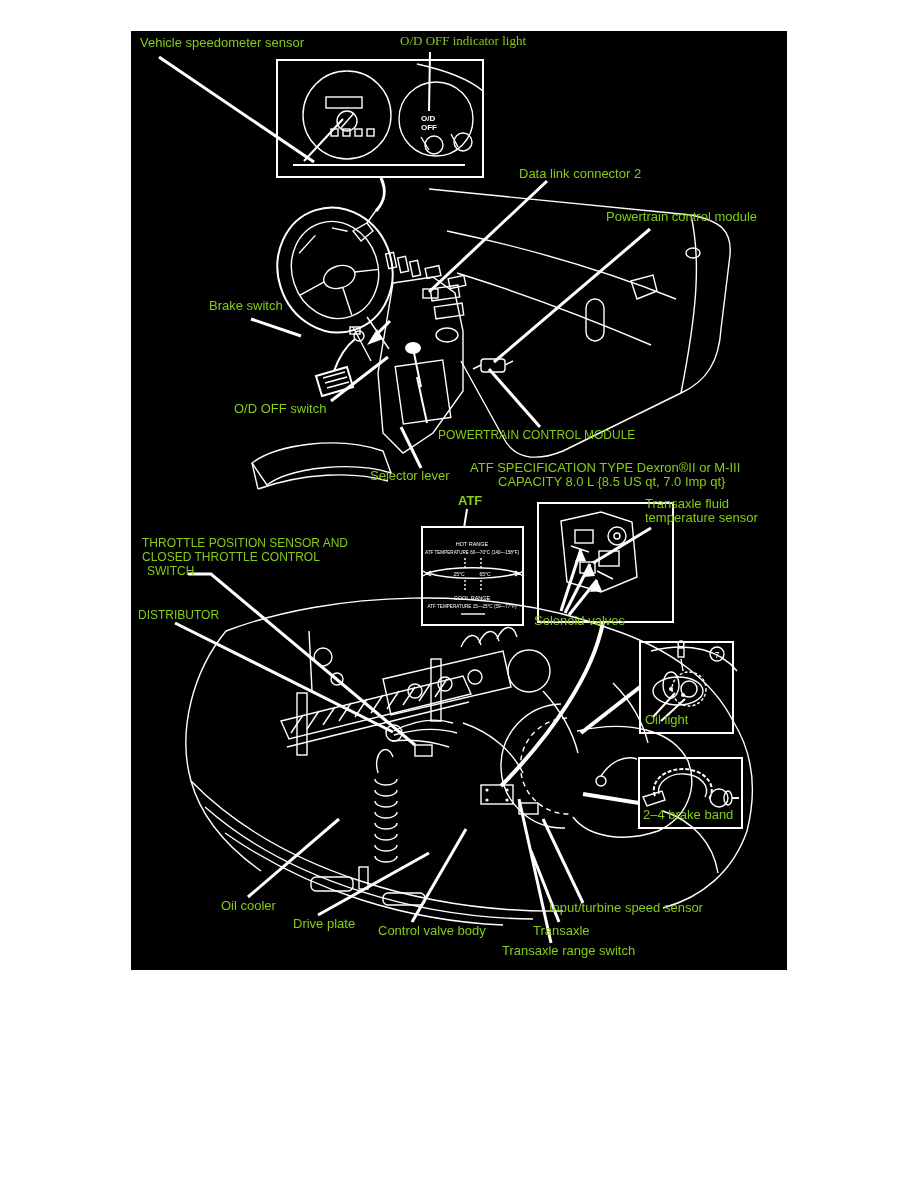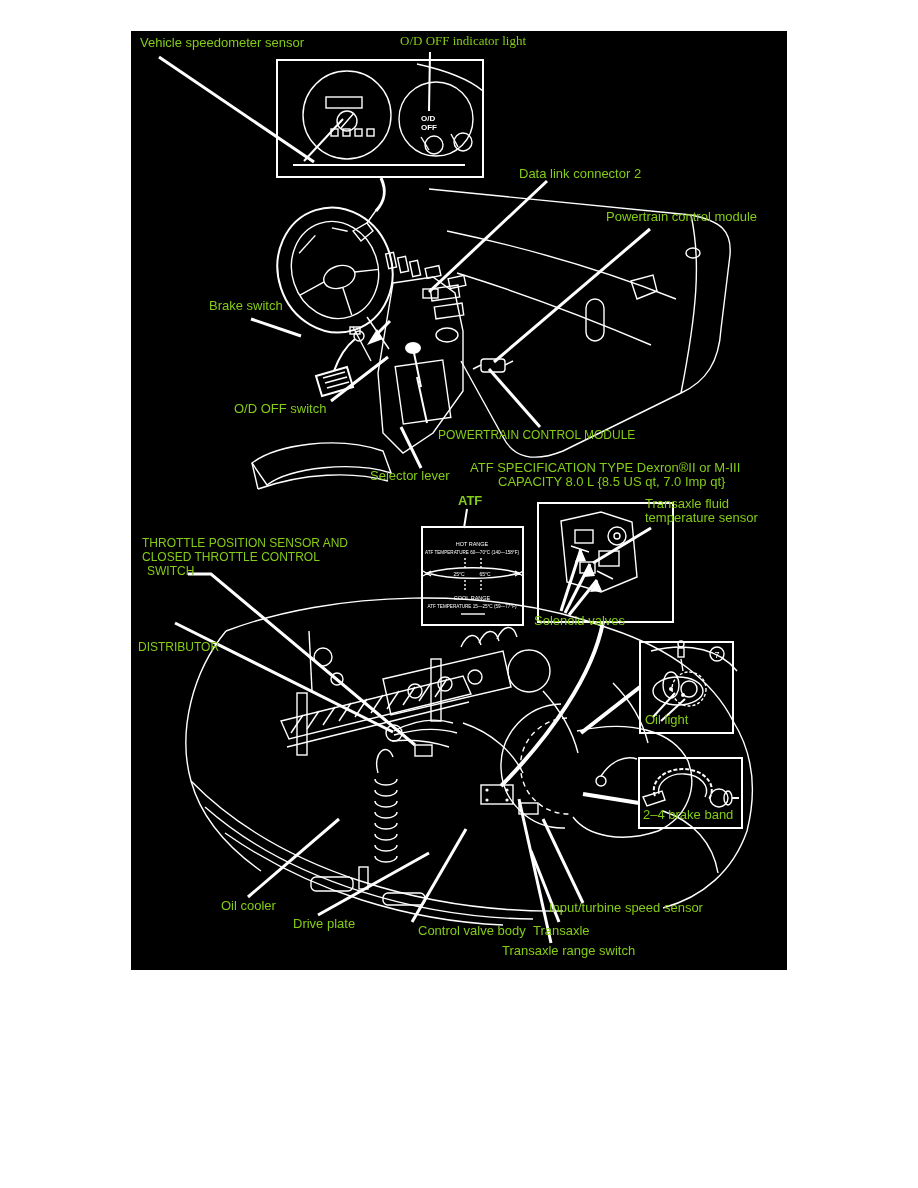--- a/index.html
+++ b/index.html
@@ -288,30 +288,30 @@
     <div class="lbl caps" style="left:307px;top:398px;">POWERTRAIN CONTROL MODULE</div>
     <div class="lbl" style="left:239px;top:438px;text-align:center;">Selector lever</div>
 
     <div class="lbl small" style="left:339px;top:430px;">ATF SPECIFICATION TYPE Dexron®II or M-III</div>
     <div class="lbl small" style="left:339px;top:444px;margin-left:28px;">CAPACITY 8.0 L {8.5 US qt, 7.0 Imp qt}</div>
     <div class="lbl" style="left:327px;top:463px;font-weight:bold;">ATF</div>
 
     <div class="lbl caps" style="left:11px;top:506px;">THROTTLE POSITION SENSOR AND</div>
     <div class="lbl caps" style="left:11px;top:520px;">CLOSED THROTTLE CONTROL</div>
     <div class="lbl caps" style="left:4px;top:534px;margin-left:12px;">SWITCH</div>
-    <div class="lbl caps" style="left:7px;top:610px;">DISTRIBUTOR</div>
+    <div class="lbl caps" style="left:7px;top:578px;">DISTRIBUTOR</div>
 
     <div class="lbl" style="left:514px;top:466px;">Transaxle fluid</div>
     <div class="lbl" style="left:514px;top:480px;">temperature sensor</div>
     <div class="lbl" style="left:403px;top:583px;">Solenoid valves</div>
 
     <div class="lbl" style="left:514px;top:682px;">Oil light</div>
     <div class="lbl" style="left:512px;top:777px;">2–4 brake band</div>
 
     <div class="lbl" style="left:90px;top:868px;">Oil cooler</div>
     <div class="lbl" style="left:162px;top:886px;">Drive plate</div>
-    <div class="lbl" style="left:247px;top:893px;margin-left:40px;">Control valve body</div>
+    <div class="lbl" style="left:247px;top:893px;">Control valve body</div>
     <div class="lbl" style="left:402px;top:893px;">Transaxle</div>
     <div class="lbl" style="left:371px;top:913px;">Transaxle range switch</div>
     <div class="lbl" style="left:418px;top:870px;">Input/turbine speed sensor</div>
 
   </div>
 </div>
 
 </body></html>

